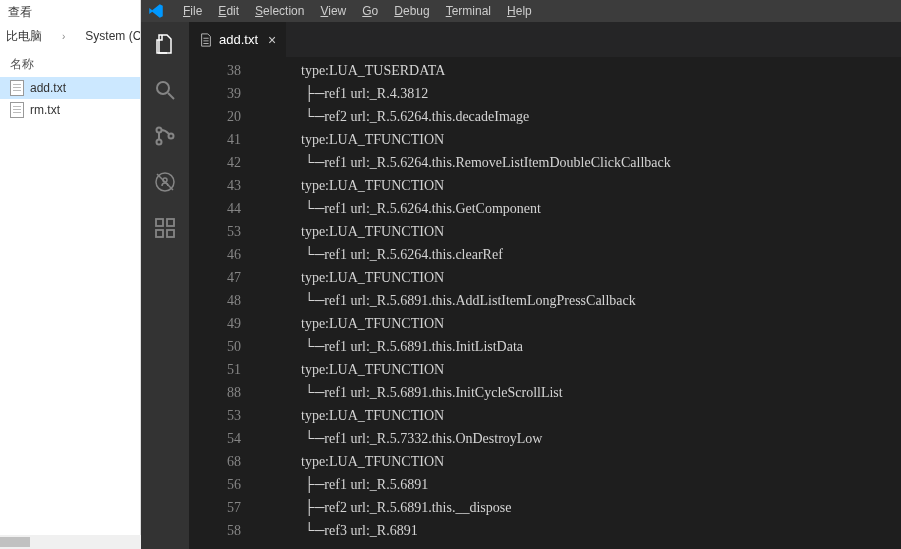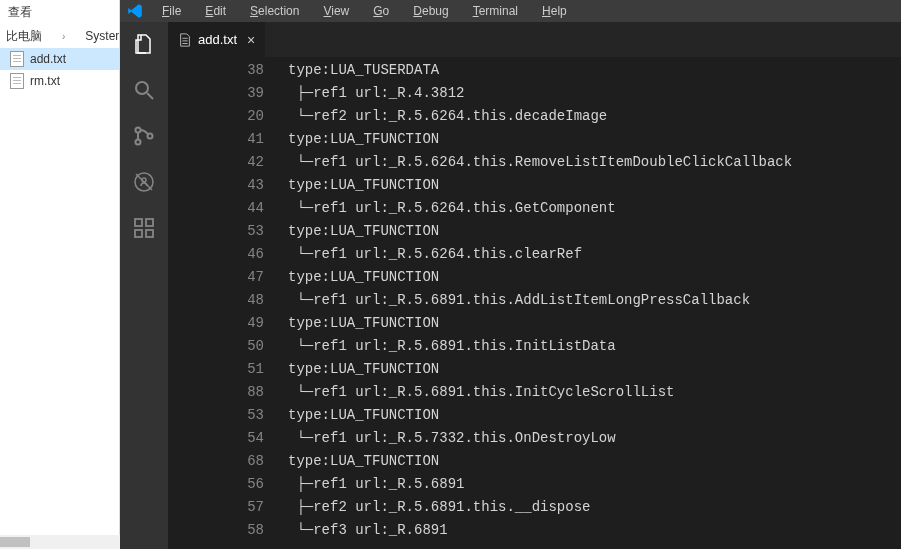--- a/index.html
+++ b/index.html
@@ -1,78 +1,79 @@
 <!DOCTYPE html>
 <html><head>
 <meta charset="utf-8">
 <style>
 * { margin: 0; padding: 0; box-sizing: border-box; }
 body { font-family: "Segoe UI", Arial, sans-serif; font-size: 13px; background: #fff; color: #333; overflow: hidden; width: 901px; height: 549px; }
 .root { display: flex; width: 901px; height: 549px; }
 
 
-.explorer { width: 120px; background: #fff; border-right: 1px solid #ddd; display: flex; flex-direction: column; }
+.explorer { width: 141px; background: #fff; border-right: 1px solid #ddd; display: flex; flex-direction: column; }
 .exp-toolbar { height: 24px; display: flex; align-items: center; padding: 0 8px; font-size: 12px; color: #333; }
 .exp-breadcrumb { height: 24px; display: flex; align-items: center; padding: 0 6px; font-size: 12px; color: #333; gap: 20px; overflow: hidden; white-space: nowrap; }
 .exp-breadcrumb .sep { color: #888; font-size: 10px; }
 .exp-header { padding: 8px 10px 4px; font-size: 12px; color: #555; }
 .exp-files { display: flex; flex-direction: column; }
 .exp-file { display: flex; align-items: center; gap: 6px; padding: 3px 10px; font-size: 12px; cursor: default; }
 .exp-file.selected { background: #cce8ff; }
 .file-ico { width: 14px; height: 16px; background: #fff; border: 1px solid #999; position: relative; }
 .file-ico::after { content: ""; position: absolute; top: 3px; left: 2px; right: 2px; height: 1px; background: #bbb; box-shadow: 0 3px 0 #bbb, 0 6px 0 #bbb; }
 .scrollbar-bottom { position: absolute; left: 0; bottom: 0; height: 14px; width: 141px; background: #f0f0f0; }
 .scrollbar-thumb { position: absolute; left: 0; top: 2px; width: 30px; height: 10px; background: #c1c1c1; }
 
 
 .vscode { flex: 1; background: #1e1e1e; display: flex; flex-direction: column; color: #ccc; position: relative; }
 
 
 .titlebar { height: 22px; background: #3c3c3c; display: flex; align-items: center; padding: 0 6px; font-size: 12px; color: #ccc; }
 .titlebar .logo { width: 18px; height: 18px; margin-right: 10px; display: flex; align-items: center; justify-content: center; }
-.titlebar .menu { display: flex; gap: 8px; }
+.titlebar .menu { display: flex; gap: 0; }
 .titlebar .menu-item { padding: 0 8px; cursor: default; }
 .titlebar .menu-item span.ul { text-decoration: underline; }
 .titlebar .title-text { flex: 1; text-align: center; color: #ccc; padding-right: 60px; }
 
 
 .vs-main { flex: 1; display: flex; overflow: hidden; }
 .activitybar { width: 48px; background: #333333; display: flex; flex-direction: column; align-items: center; padding-top: 8px; gap: 18px; }
 .ab-icon { width: 28px; height: 28px; display: flex; align-items: center; justify-content: center; color: #858585; cursor: pointer; }
 .ab-icon.active { color: #fff; }
 .ab-icon svg { width: 24px; height: 24px; }
 
 
 .editor-area { flex: 1; display: flex; flex-direction: column; background: #1e1e1e; overflow: hidden; }
 .tabs { height: 35px; background: #252526; display: flex; align-items: stretch; }
 .tab { display: flex; align-items: center; gap: 6px; padding: 0 10px; background: #1e1e1e; color: #fff; font-size: 13px; border-right: 1px solid #252526; }
 .tab .file-glyph { width: 14px; height: 14px; display: flex; align-items: center; justify-content: center; }
 .tab .close { color: #ccc; font-size: 14px; margin-left: 4px; cursor: pointer; }
 
-.code-area { flex: 1; display: flex; overflow: hidden; font-family: Liberation Mono, monospace; font-size: 14px; line-height: 23px; padding-left: 44px; }
+.code-area { flex: 1; display: flex; overflow: hidden; font-family: Liberation Serif, serif; font-size: 14px; line-height: 23px; }
 .gutter { width: 70px; background: #1e1e1e; color: #858585; text-align: right; padding-right: 18px; padding-top: 2px; user-select: none; }
-.code { flex: 1; padding-top: 2px; padding-left: 6px; color: #d4d4d4; white-space: pre; overflow: hidden; }
+.code { flex: 1; padding-top: 2px; padding-left: 6px; color: #d4d4d4; white-space: pre; overflow: hidden; margin-left: 36px; }
 .code-line { height: 23px; }
 .gutter-line { height: 23px; }
 </style>
 </head>
 <body>
 
 <div class="root">
 
   <div class="explorer">
     <div class="exp-toolbar">
       <span>查看</span>
     </div>
     <div class="exp-breadcrumb">
       <span>比电脑</span>
       <span class="sep">›</span>
       <span>System (C:)</span>
       <span class="sep">›</span>
     </div>
+    <div class="exp-header">名称</div>
     <div class="exp-files" id="exp-files">
         <div class="exp-file selected">
           <span class="file-ico"></span>
           <span>add.txt</span>
         </div>
         <div class="exp-file">
           <span class="file-ico"></span>
           <span>rm.txt</span>
         </div>
       </div>

